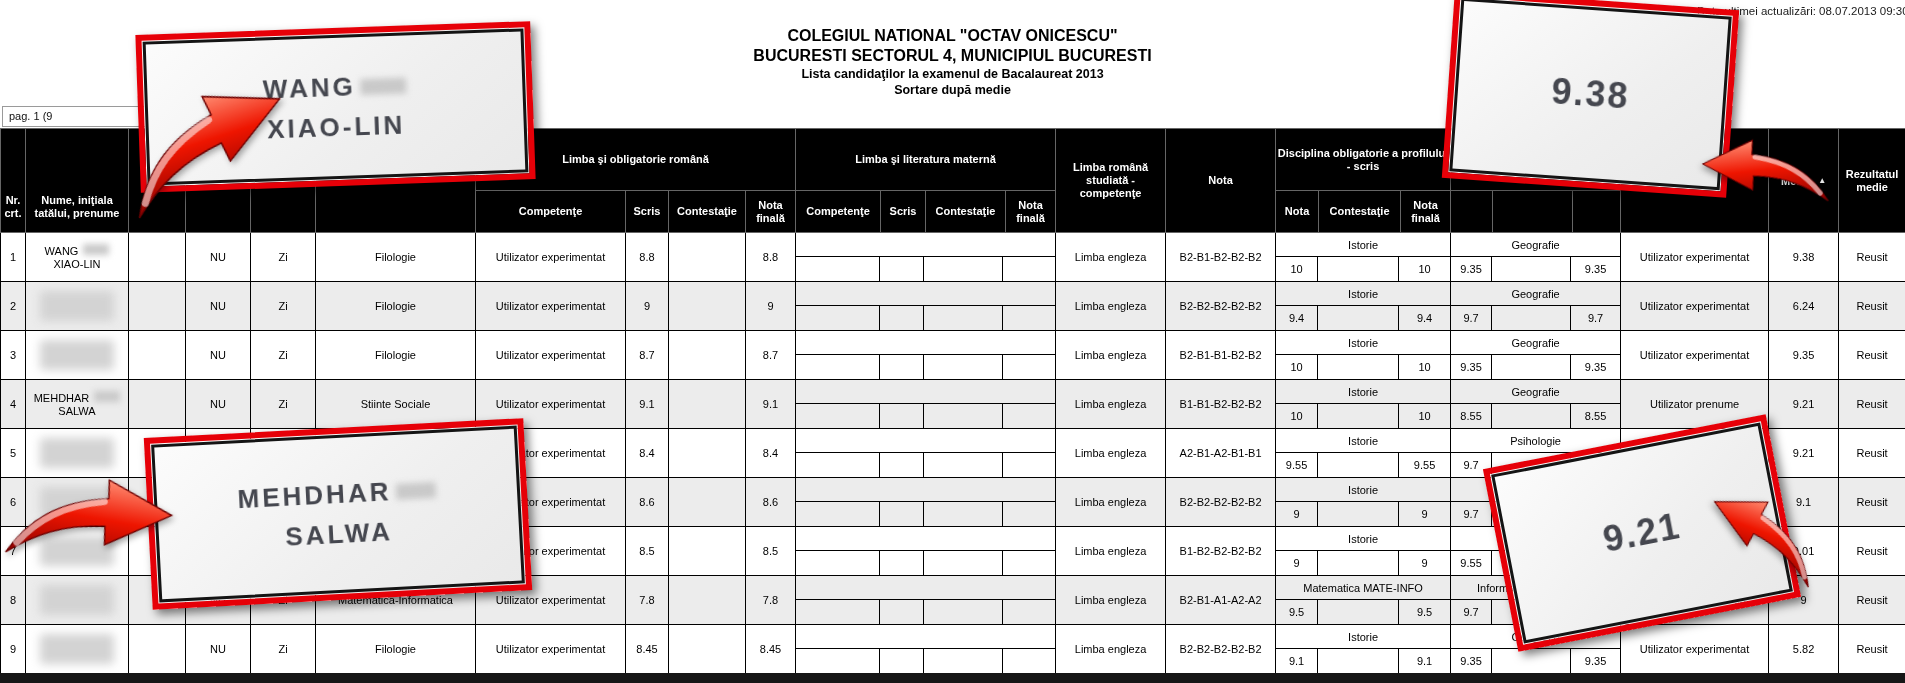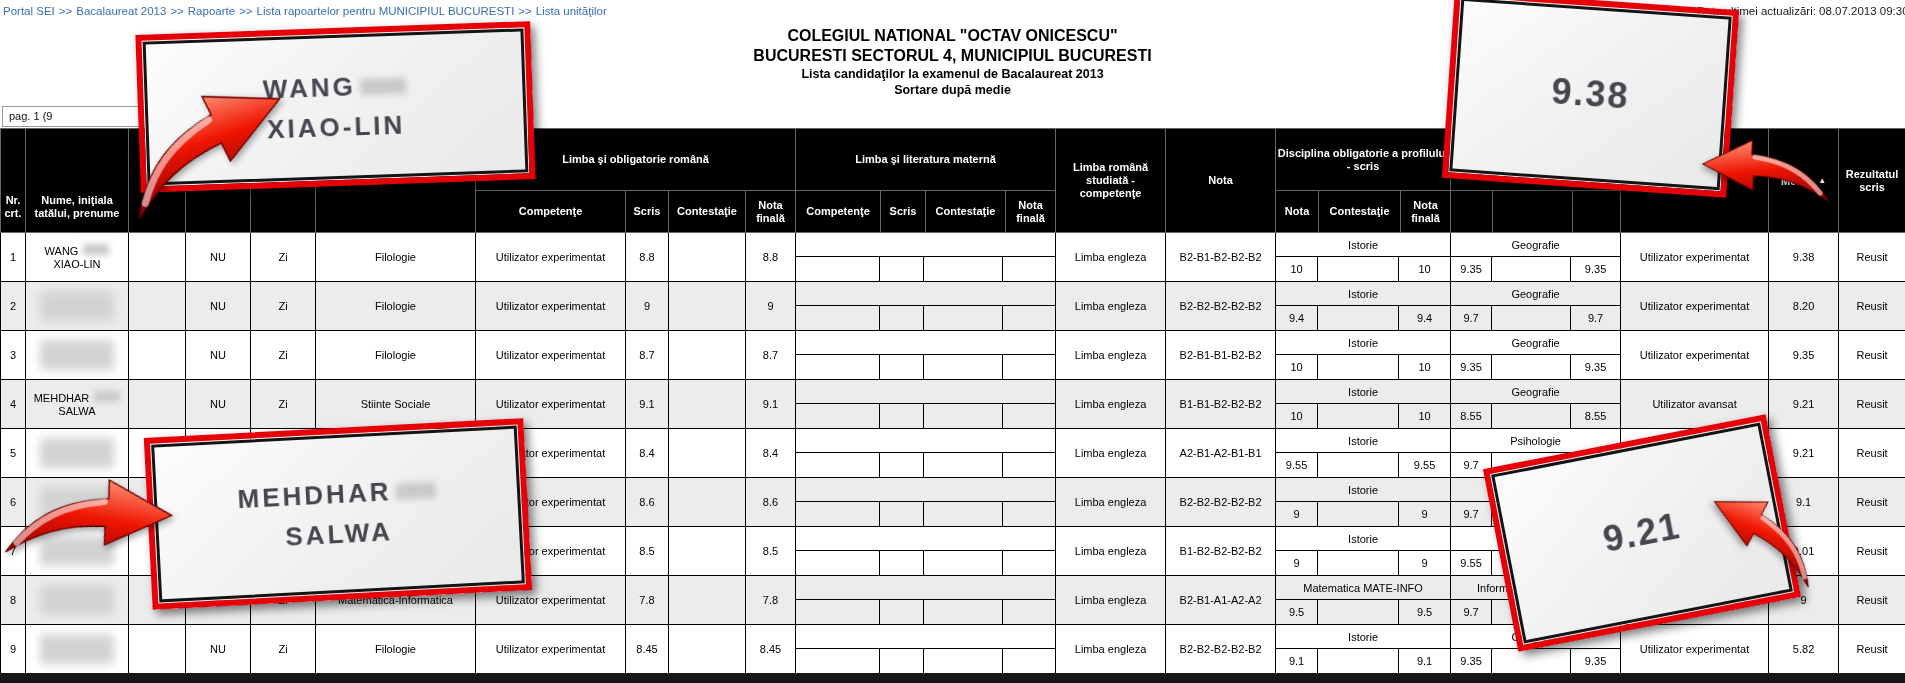--- a/index.html
+++ b/index.html
@@ -65,21 +65,20 @@
   #ar-wang    { left:80px;   top:52px;  width:245px; height:150px; transform:rotate(-18deg); }
   #ar-mehdhar { left:4px;    top:420px; width:185px; height:170px; transform:rotate(10deg); }
   #ar-938     { left:1690px; top:85px;  width:142px; height:150px; transform:scaleX(-1) rotate(6deg); }
   #ar-921     { left:1698px; top:462px; width:138px; height:122px; transform:scaleX(-1) rotate(-20deg); }
 </style>
 </head>
 <body>
 
 <div id="stage">
 
-  <div id="breadcrumb"><a>Portal SEI</a><span class="sep">&gt;&gt;</span><a>Bacalaureat 2013</a><span class="sep">&gt;&gt;</span><a>Rapoarte</a><span class="sep">&gt;&gt;</span><a>Lista rapoartelor pentru MUNICIPIUL BUCURESTI</a><span class="sep">&gt;&gt;</span><a>Lista unităţilor</a></div>
 
   <div id="last-update">Data ultimei actualizări: 08.07.2013 09:30</div>
 
   <div id="titles">
     <div class="t-big">COLEGIUL NATIONAL "OCTAV ONICESCU"</div>
     <div class="t-big">BUCURESTI SECTORUL 4, MUNICIPIUL BUCURESTI</div>
     <div class="t-small">Lista candidaţilor la examenul de Bacalaureat 2013</div>
     <div class="t-small">Sortare după medie</div>
   </div>
 
@@ -126,21 +125,21 @@
         <th colspan="4">Limba şi obligatorie română</th>
         <th colspan="4">Limba şi literatura maternă</th>
         <th rowspan="2">Limba română studiată - competenţe</th>
         <th rowspan="2">Nota</th>
         <th colspan="3">Disciplina obligatorie a profilului - scris</th>
         <th colspan="3"></th>
         <th rowspan="2"></th>
         <th rowspan="2">
           <span>Media</span><span class="sort-tri">▲</span>
         </th>
-        <th rowspan="2">Rezultatul scris</th>
+        <th rowspan="2">Rezultatul medie</th>
       </tr>
       <tr class="h2">
         <th>Competenţe</th>
         <th>Scris</th>
         <th>Contestaţie</th>
         <th>Nota finală</th>
         <th>Competenţe</th>
         <th>Scris</th>
         <th>Contestaţie</th>
         <th>Nota finală</th>
@@ -233,21 +232,21 @@
      </td>
           <td colspan="3" class="split">
        <div class="sname">Geografie</div>
        <div class="svals">
               <span style="width:41px">9.7</span>
               <span style="width:79px"></span>
               <span>9.7</span>
             </div>
      </td>
           <td>Utilizator experimentat</td>
-          <td>8.20</td>
+          <td>6.24</td>
           <td>Reusit</td>
         </tr>
         <tr>
           <td>3</td>
           <td>
             <div class="blur-name"></div>
           </td>
           <td>
             <div class="blur-strip"></div>
           </td>
@@ -322,21 +321,21 @@
             </div>
      </td>
           <td colspan="3" class="split">
        <div class="sname">Geografie</div>
        <div class="svals">
               <span style="width:41px">8.55</span>
               <span style="width:79px"></span>
               <span>8.55</span>
             </div>
      </td>
-          <td>Utilizator avansat</td>
+          <td>Utilizator prenume</td>
           <td>9.21</td>
           <td>Reusit</td>
         </tr>
         <tr>
           <td>5</td>
           <td>
             <div class="blur-name"></div>
           </td>
           <td>
             <div class="blur-strip"></div>

